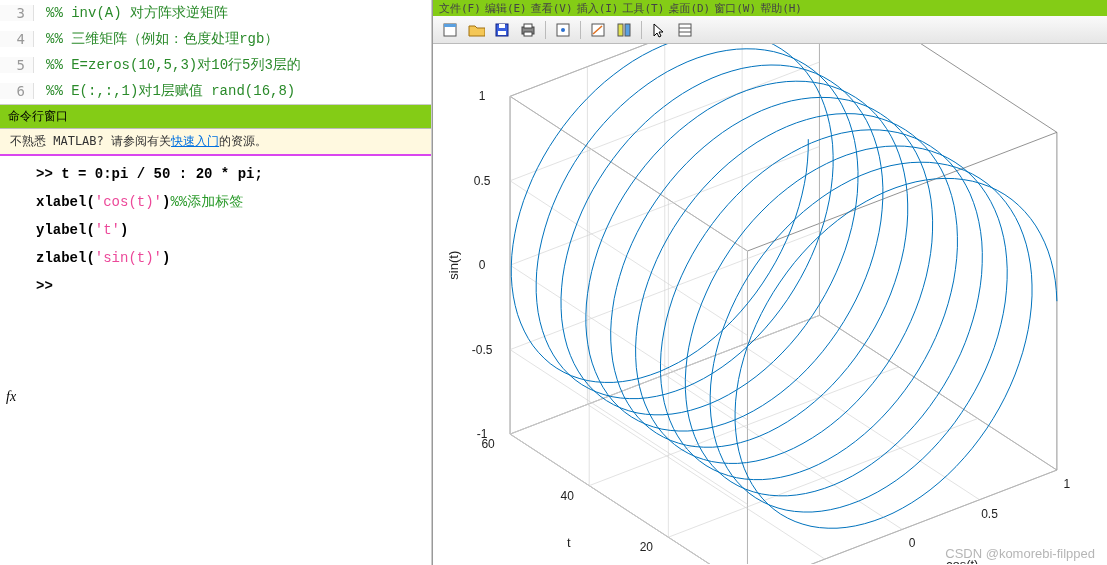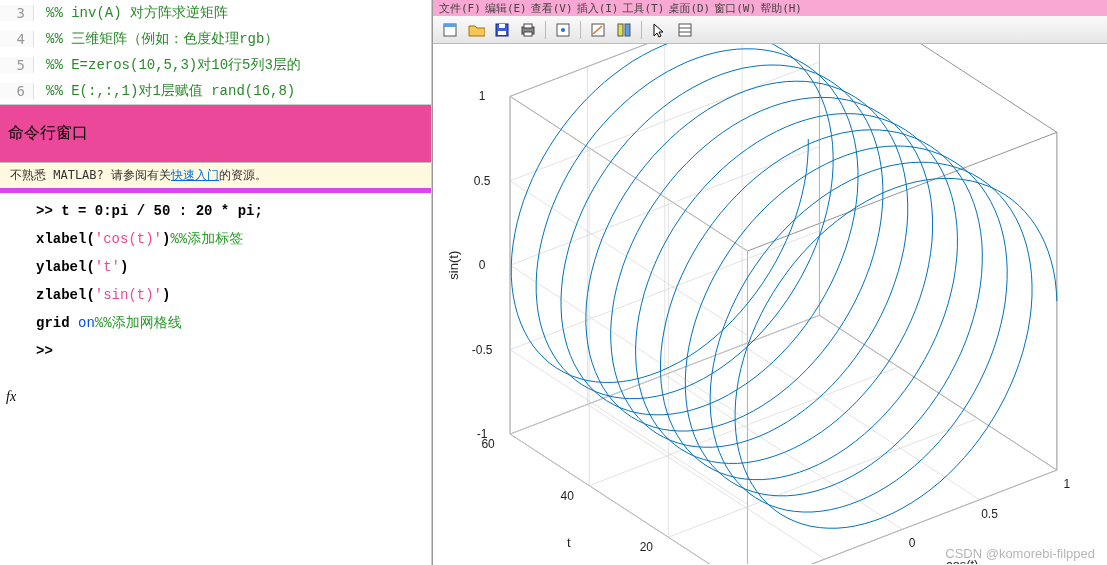--- a/index.html
+++ b/index.html
@@ -39,28 +39,28 @@
     background: #fafafa;
     border-right: 1px solid #e0e0e0;
     font-family: Consolas, monospace;
   }
   .code-content {
     padding-left: 12px;
     white-space: pre;
     overflow: hidden;
   }
   .cmd-title {
-    background: #ec4899;
+    background: #84cc16;
     border-bottom: 1px solid #bbb;
-    padding: 18px 8px;
-    font-size: 16px;
+    padding: 3px 8px;
+    font-size: 12px;
   }
   .cmd-help {
     background: #fff9e0;
-    border-bottom: 5px solid #d946ef;
+    border-bottom: 2px solid #d946ef;
     padding: 4px 10px;
     font-size: 12px;
     color: #333;
   }
   .cmd-link { color: #0070e0; text-decoration: underline; cursor: pointer; }
   .cmd-window {
     flex: 1;
     background: #fff;
     overflow: hidden;
     position: relative;
@@ -84,21 +84,21 @@
     font-size: 14px;
     font-family: "Times New Roman", serif;
   }
   .green  { color: #2a8a2a; font-weight: normal; }
   .comment{ color: #2a9a2a; }
   .purple { color: #ec4899; }
   .blue   { color: #0050e0; }
   .black  { color: #000; font-weight: bold; }
   .right-pane {
     flex: 1;
-    background: #f9a8d4;
+    background: #84cc16;
     display: flex;
     flex-direction: column;
     border-left: 1px solid #999;
   }
   .menubar {
     height: 16px;
     display: flex;
     gap: 4px;
     padding: 0 6px;
     font-size: 11px;
@@ -168,21 +168,20 @@
   <div class="cmd-help">
     <span>不熟悉 MATLAB? 请参阅有关</span><span class="cmd-link">快速入门</span><span>的资源。</span>
   </div>
 
   <div class="cmd-window" id="cmdwin">
     <span class="fx">fx</span>
   <div class="cmd-line"><span class="black">&gt;&gt; t = 0:pi / 50 : 20 * pi;</span></div>
       <div class="cmd-line"><span class="black">xlabel(</span><span class="purple">'cos(t)'</span><span class="black">)</span><span class="comment">%%添加标签</span></div>
       <div class="cmd-line"><span class="black">ylabel(</span><span class="purple">'t'</span><span class="black">)</span></div>
       <div class="cmd-line"><span class="black">zlabel(</span><span class="purple">'sin(t)'</span><span class="black">)</span></div>
-      <div class="cmd-line"><span class="black">grid </span><span class="blue">on</span><span class="comment">%%添加网格线</span></div>
       <div class="cmd-line"><span class="black">&gt;&gt; </span></div>
     </div>
 
 </div>
 
 <div class="right-pane">
 
   <div class="menubar" id="menubar">
       <span>文件(F)</span>
       <span>编辑(E)</span>

